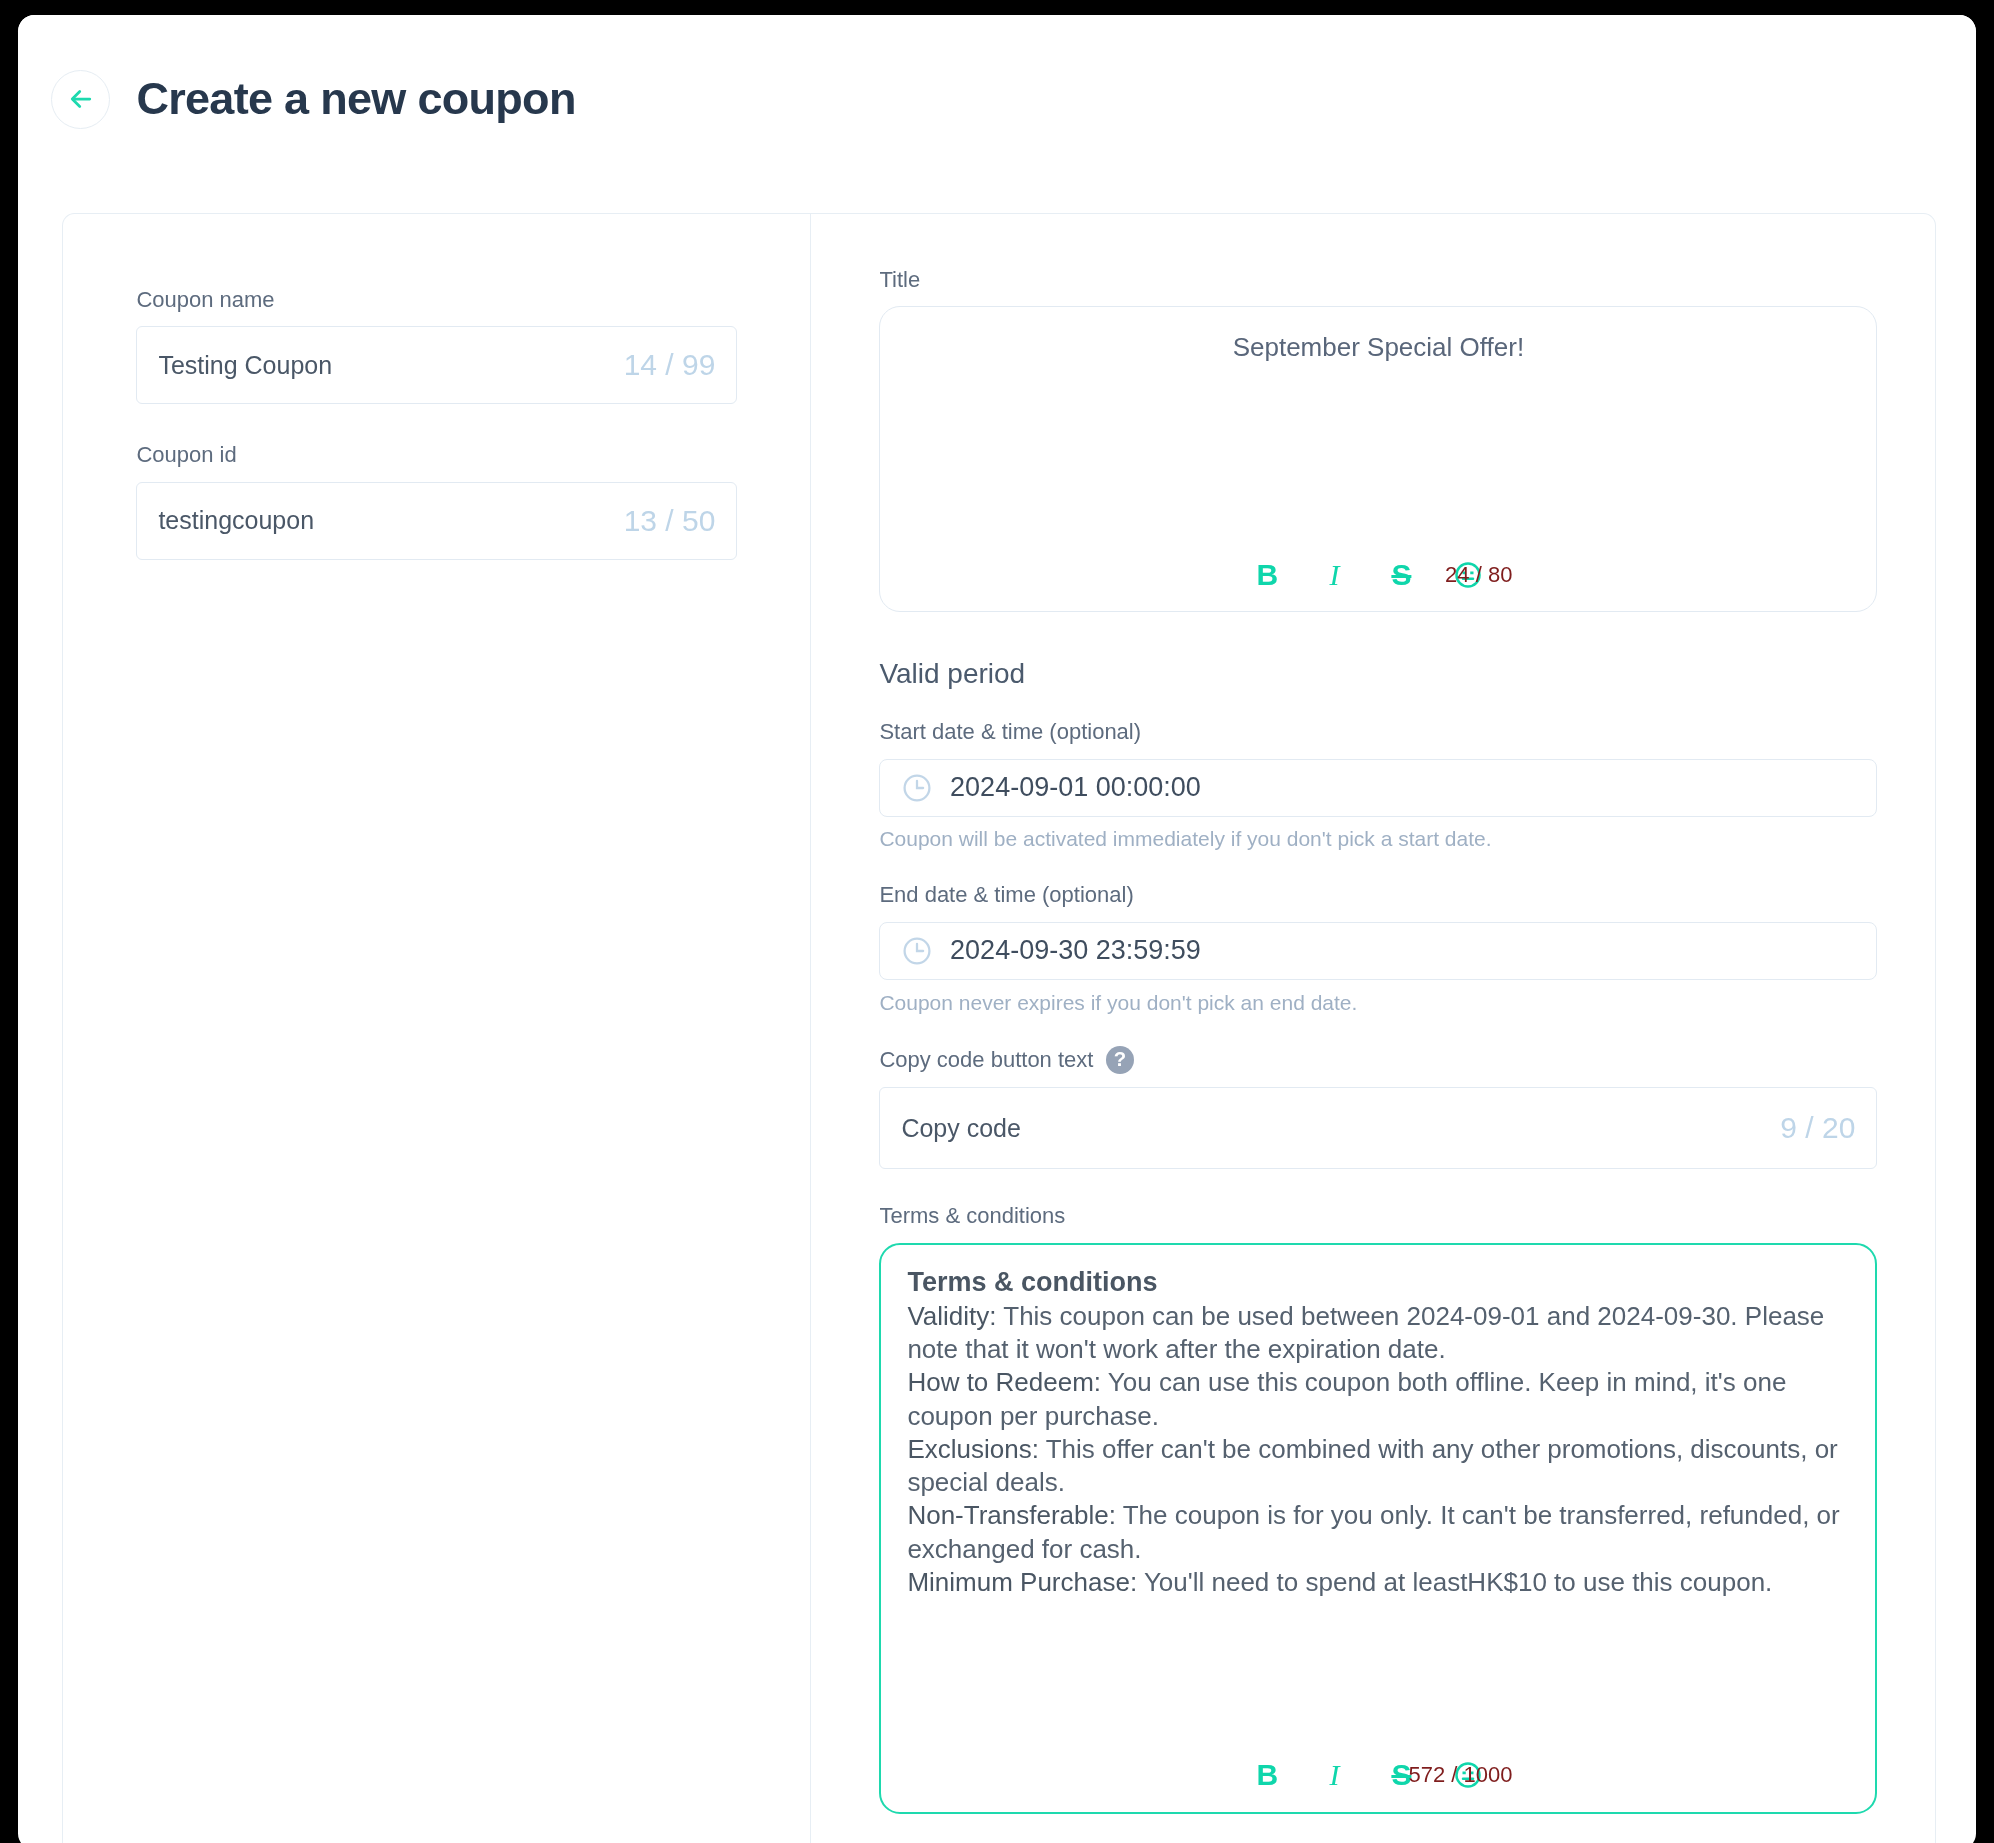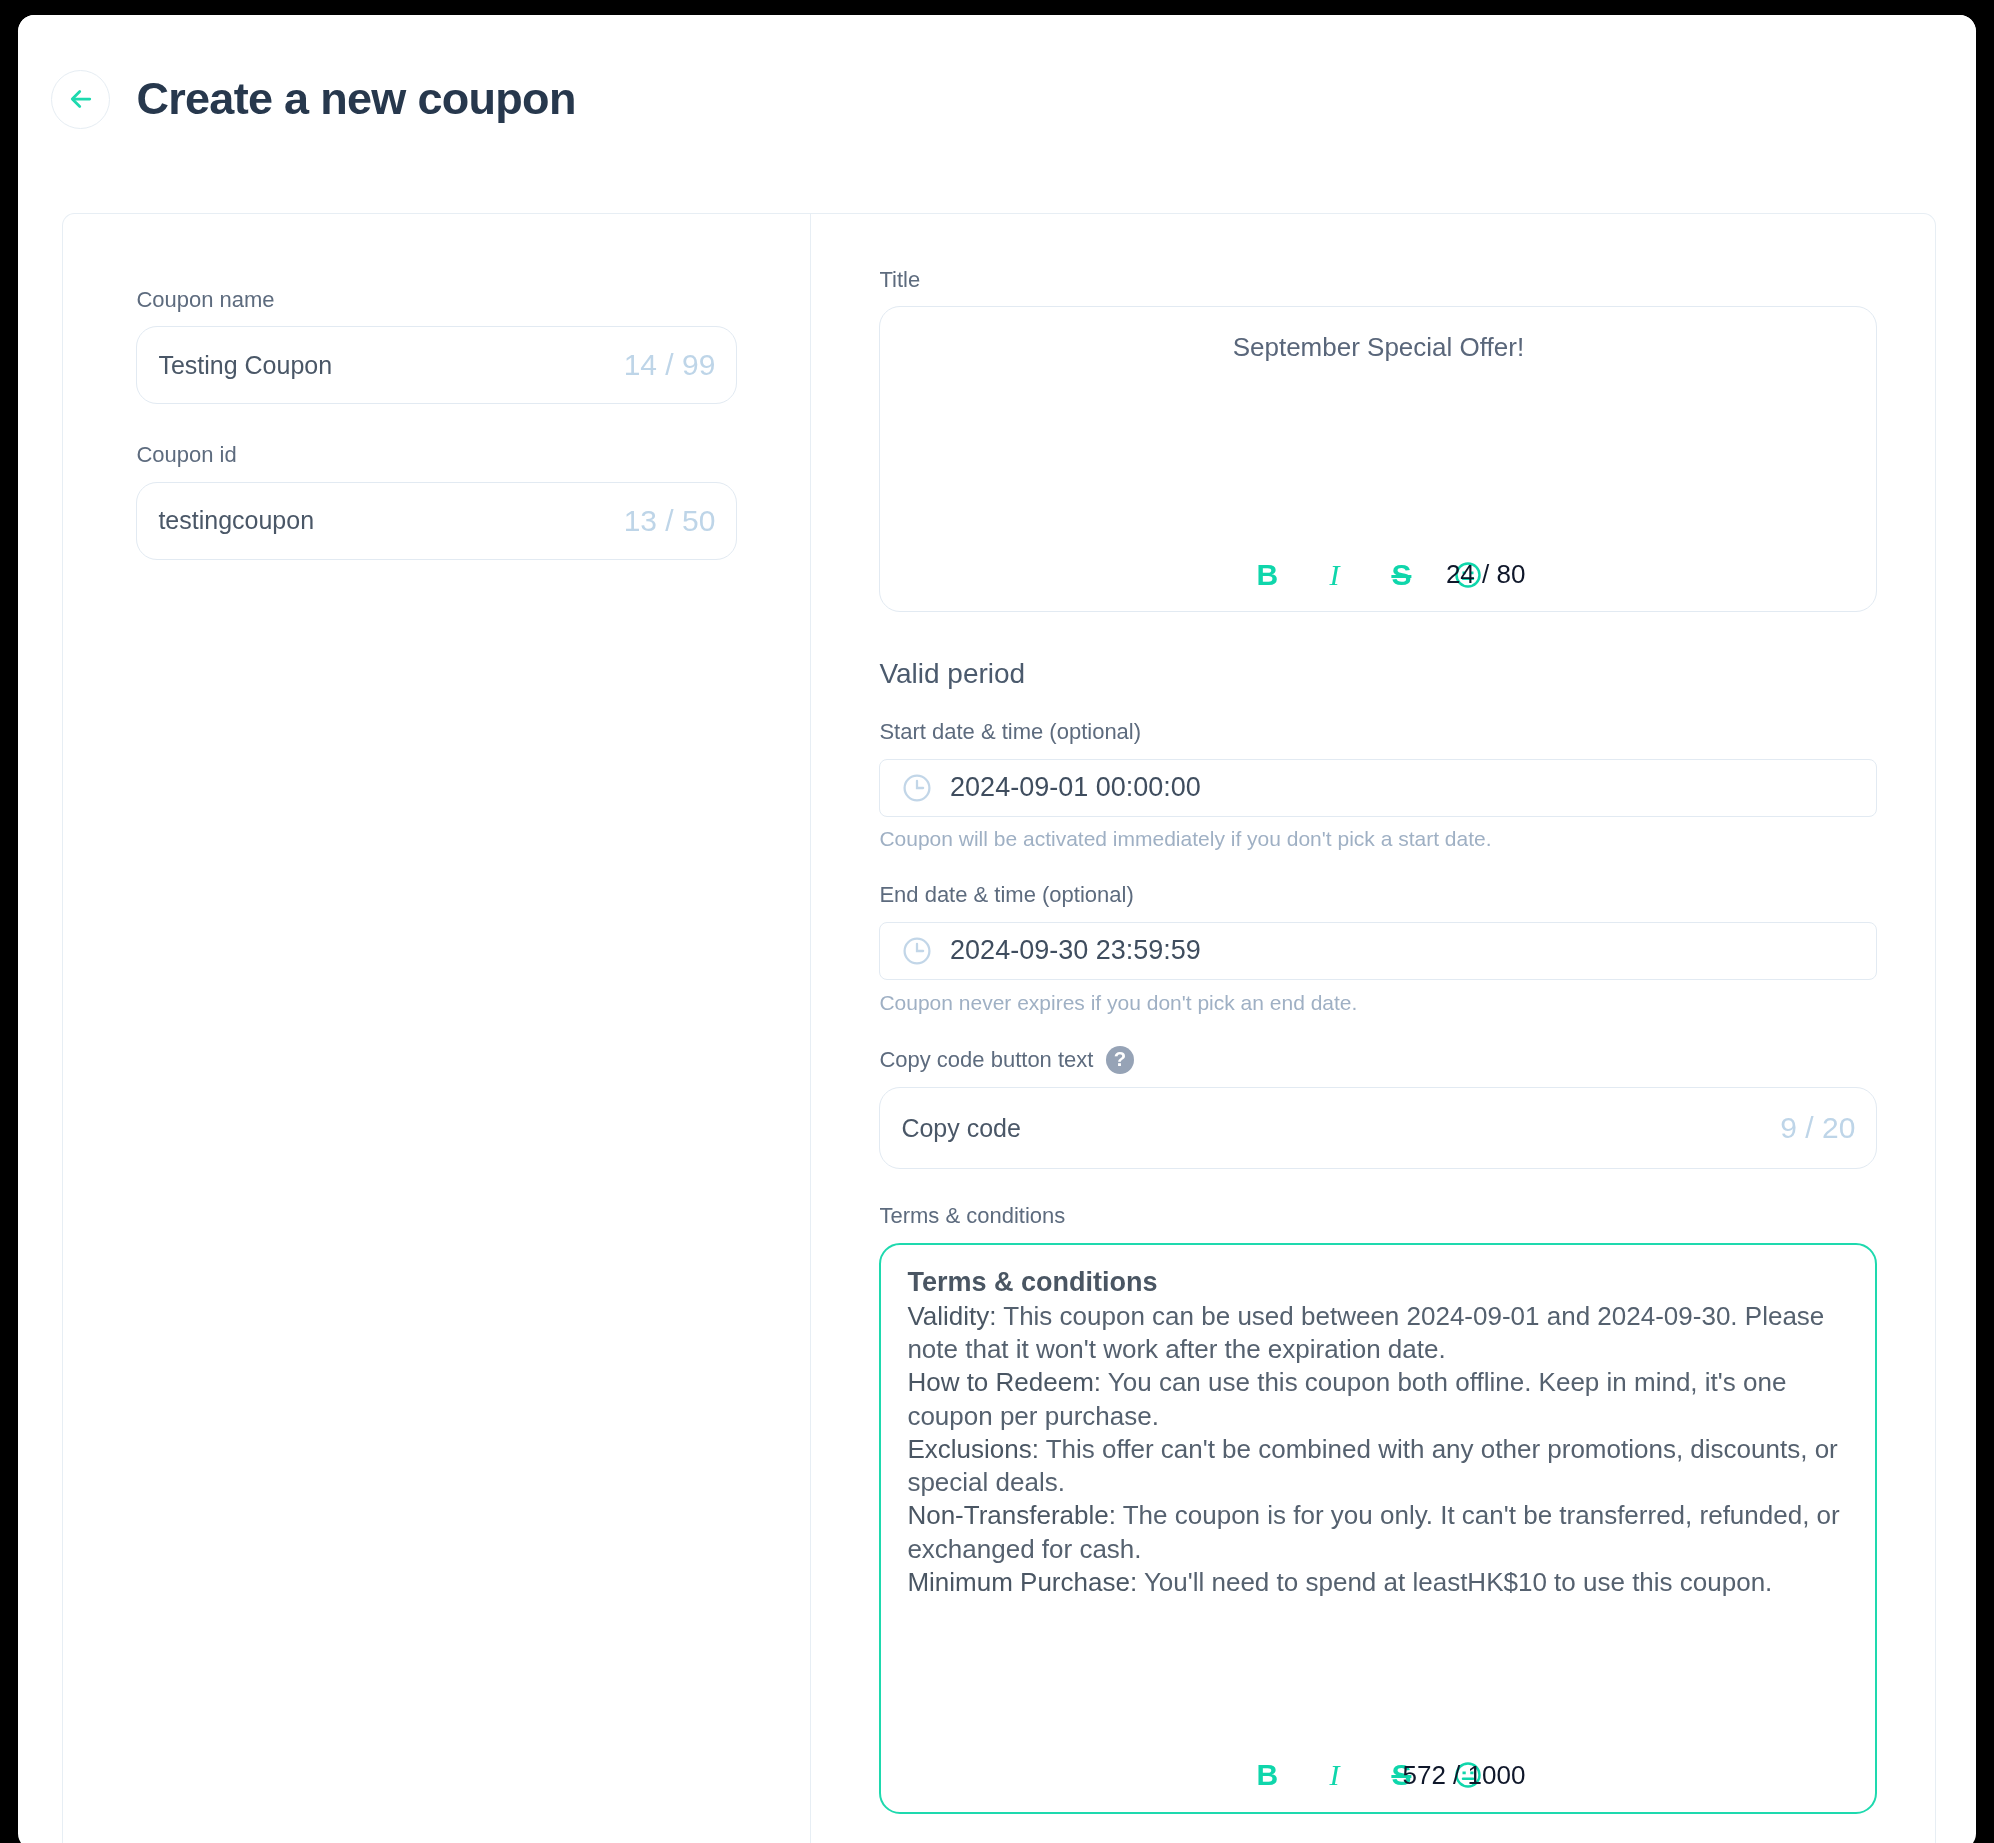--- a/index.html
+++ b/index.html
@@ -88,21 +88,21 @@
     color: #5d6b7e;
     margin-bottom: 13.6px;
     display: block;
     white-space: nowrap;
   }
 
   .text-input {
     position: relative;
     height: 78px;
     border: 1.5px solid #e2eaf2;
-    border-radius: 21px;
+    border-radius: 6px;
     background: #ffffff;
     display: flex;
     align-items: center;
     padding: 0 21px;
     cursor: text;
     text-align: center;
   }
   .text-input .value {
     font-size: 25px;
     color: #4a5767;
@@ -156,23 +156,23 @@
     margin-right: 21px;
     user-select: none;
   }
   .fmt-btn.bold   { font-size: 30px; font-weight: 700; }
   .fmt-btn.italic { font-size: 30px; font-style: italic; font-family: "Liberation Serif", serif; }
   .fmt-btn.strike { font-size: 30px; font-weight: 600; text-decoration: line-through; }
   .fmt-btn svg { width: 30px; height: 30px; display: block; }
 
   .rich-counter {
     position: absolute;
-    right: 10px;
-    font-size: 26px;
-    color: #0f172a;
+    right: 23px;
+    font-size: 22px;
+    color: #7f1d1d;
   }
 
   
   .section-heading {
     font-size: 28px;
     color: #4b5a6d;
     margin: 46px 0 29px 0;
   }
 
   

